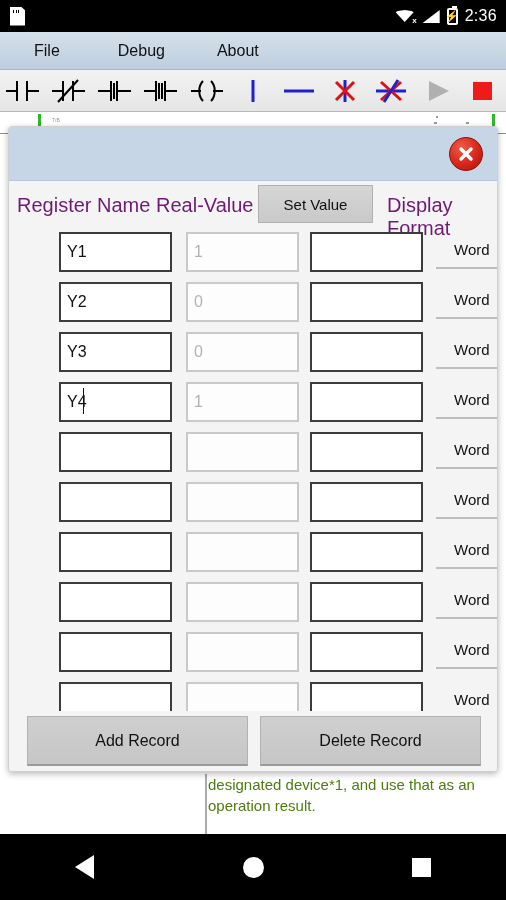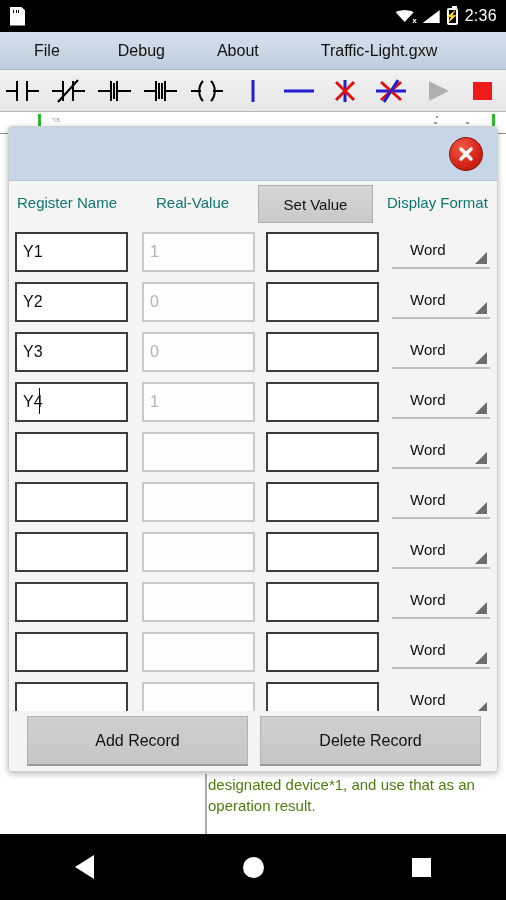--- a/index.html
+++ b/index.html
@@ -129,37 +129,38 @@
     width: 34px; height: 34px; border-radius: 50%;
     background: radial-gradient(circle at 36% 30%, #ef5a46 0%, #d8261a 55%, #a8140c 100%);
     border: 1px solid #8d1109;
     display: flex; align-items: center; justify-content: center;
     cursor: pointer;
   }
   .close-btn svg { display: block; }
 
   
   .col-head { position: relative; height: 46px; }
-  .col-label { position: absolute; top: 13px; font-size: 15px; color: #0f766e; }
+  .col-label { position: absolute; top: 13px; font-size: 20px; color: #701a75; }
   .ch-name   { left: 8px; }
   .ch-real   { left: 147px; }
   .ch-fmt    { left: 378px; }
   .setvalue-btn {
     position: absolute; left: 249px; top: 58px;
     width: 115px; height: 38px;
     background: linear-gradient(180deg,#d6d6d6 0%,#c9c9c9 100%);
     border: 1px solid #b0b0b0;
     display: flex; align-items: center; justify-content: center;
     font-size: 15px; color: #111; cursor: pointer;
   }
 
   
   .rows {
     position: absolute; left: 0; top: 100px; width: 490px; height: 488px;
     overflow: hidden;
+    padding-left: 44px;
   }
   .row { position: relative; height: 50px; }
   .cell-input {
     position: absolute; top: 5px; height: 40px;
     background: #fff; font-family: "Liberation Sans", sans-serif;
     font-size: 16px; color: #111; padding: 0 6px;
     outline: none;
   }
   .in-name { left: 6px;   width: 113px; border: 2px solid #3c3c3c; }
   .in-real { left: 133px; width: 113px; border: 2px solid #c9c9c9; color: #b3b3b3; background: #fdfdfd; }
@@ -225,21 +226,20 @@
           <span class="bolt">⚡</span>
         </div>
       <div class="sb-clock">2:36</div>
     </div>
   </div>
 
   <div class="menubar">
     <div class="menu-item m-file">File</div>
     <div class="menu-item m-debug">Debug</div>
     <div class="menu-item m-about">About</div>
-    <div class="doc-title">Traffic-Light.gxw</div>
   </div>
 
   <div class="toolbar">
     <div class="tb">
       <svg width="36" height="26">
           <line x1="1" y1="13" x2="11" y2="13" stroke="#000" stroke-width="2"></line>
           <line x1="12" y1="3" x2="12" y2="23" stroke="#000" stroke-width="2"></line>
           <line x1="22" y1="3" x2="22" y2="23" stroke="#000" stroke-width="2"></line>
           <line x1="23" y1="13" x2="34" y2="13" stroke="#000" stroke-width="2"></line>
         </svg>

